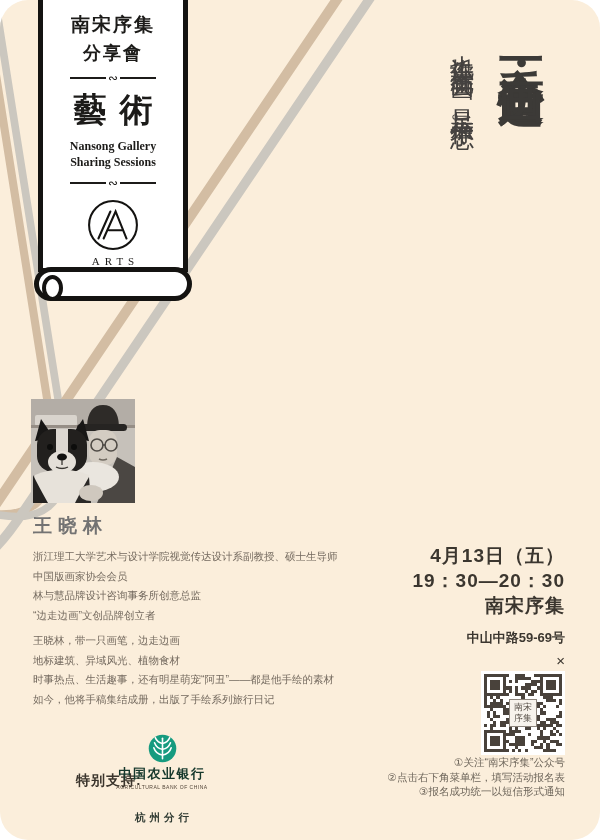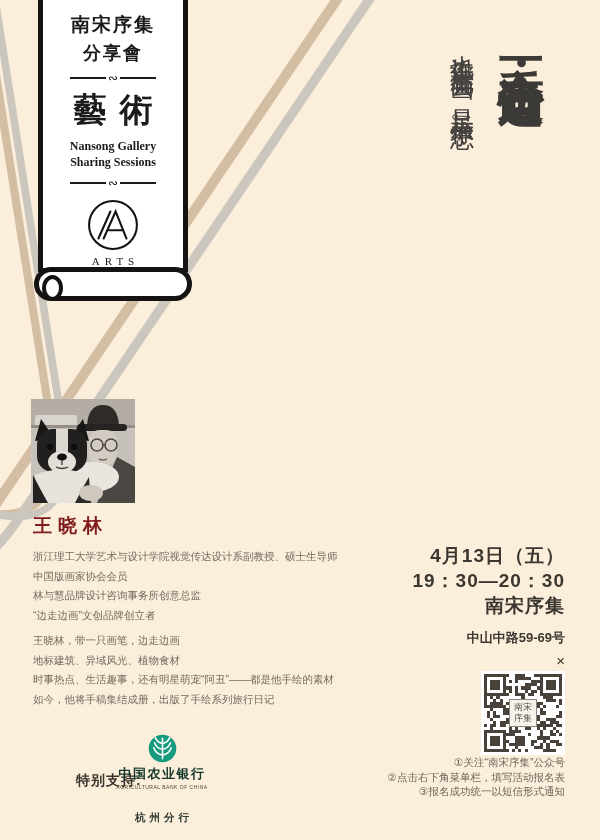--- a/index.html
+++ b/index.html
@@ -1,19 +1,20 @@
 <!DOCTYPE html>
 <html><head>
 <meta charset="utf-8">
 <style>
   html,body{margin:0;padding:0;}
   .poster{
     position:relative; width:600px; height:840px; overflow:hidden;
     background:#fbeedb;
     font-family:"Liberation Sans","DejaVu Sans",sans-serif;
+    border-radius:28px;
   }
   
   .deco{position:absolute; inset:0; z-index:0;}
   .deco .tan{stroke:#d3bda3;}
   .deco .gry{stroke:#cbc7bf;}
   
   .scroll{position:absolute; left:38px; top:0; width:150px; height:302px; z-index:3;}
   .sheet{
     position:absolute; left:0; top:0; width:140px; height:268px;
     background:#ffffff; border-left:5px solid #141311; border-right:5px solid #141311;
@@ -48,21 +49,21 @@
   }
   .sub-title{
     position:absolute; top:36px; right:122px; height:500px; z-index:2;
     font-family:"Liberation Serif","DejaVu Serif",serif;
     font-size:24px; font-weight:500; letter-spacing:3px; color:#454240;
   }
   
   .photo{position:absolute; left:31px; top:399px; width:104px; height:104px; z-index:3;}
   .speaker-name{
     position:absolute; left:33px; top:513px; z-index:2;
-    font-size:19px; font-weight:700; letter-spacing:6px; color:#7f1d1d;
+    font-size:19px; font-weight:700; letter-spacing:6px; color:#737373;
   }
   .cred-list{position:absolute; left:33px; top:547px; z-index:2;}
   .intro-list{position:absolute; left:33px; top:631px; z-index:2;}
   .cred-list .li,.intro-list .li{
     font-size:10.5px; line-height:19.5px; color:#746a5f; white-space:nowrap;
   }
   
   .event{position:absolute; right:35px; top:543px; text-align:right; z-index:2; color:#3b362f;}
   .event .big{font-size:19px; font-weight:700; line-height:25px; letter-spacing:1px;}
   .event .address{font-size:13px; font-weight:700; line-height:24px; margin-top:8px;}

